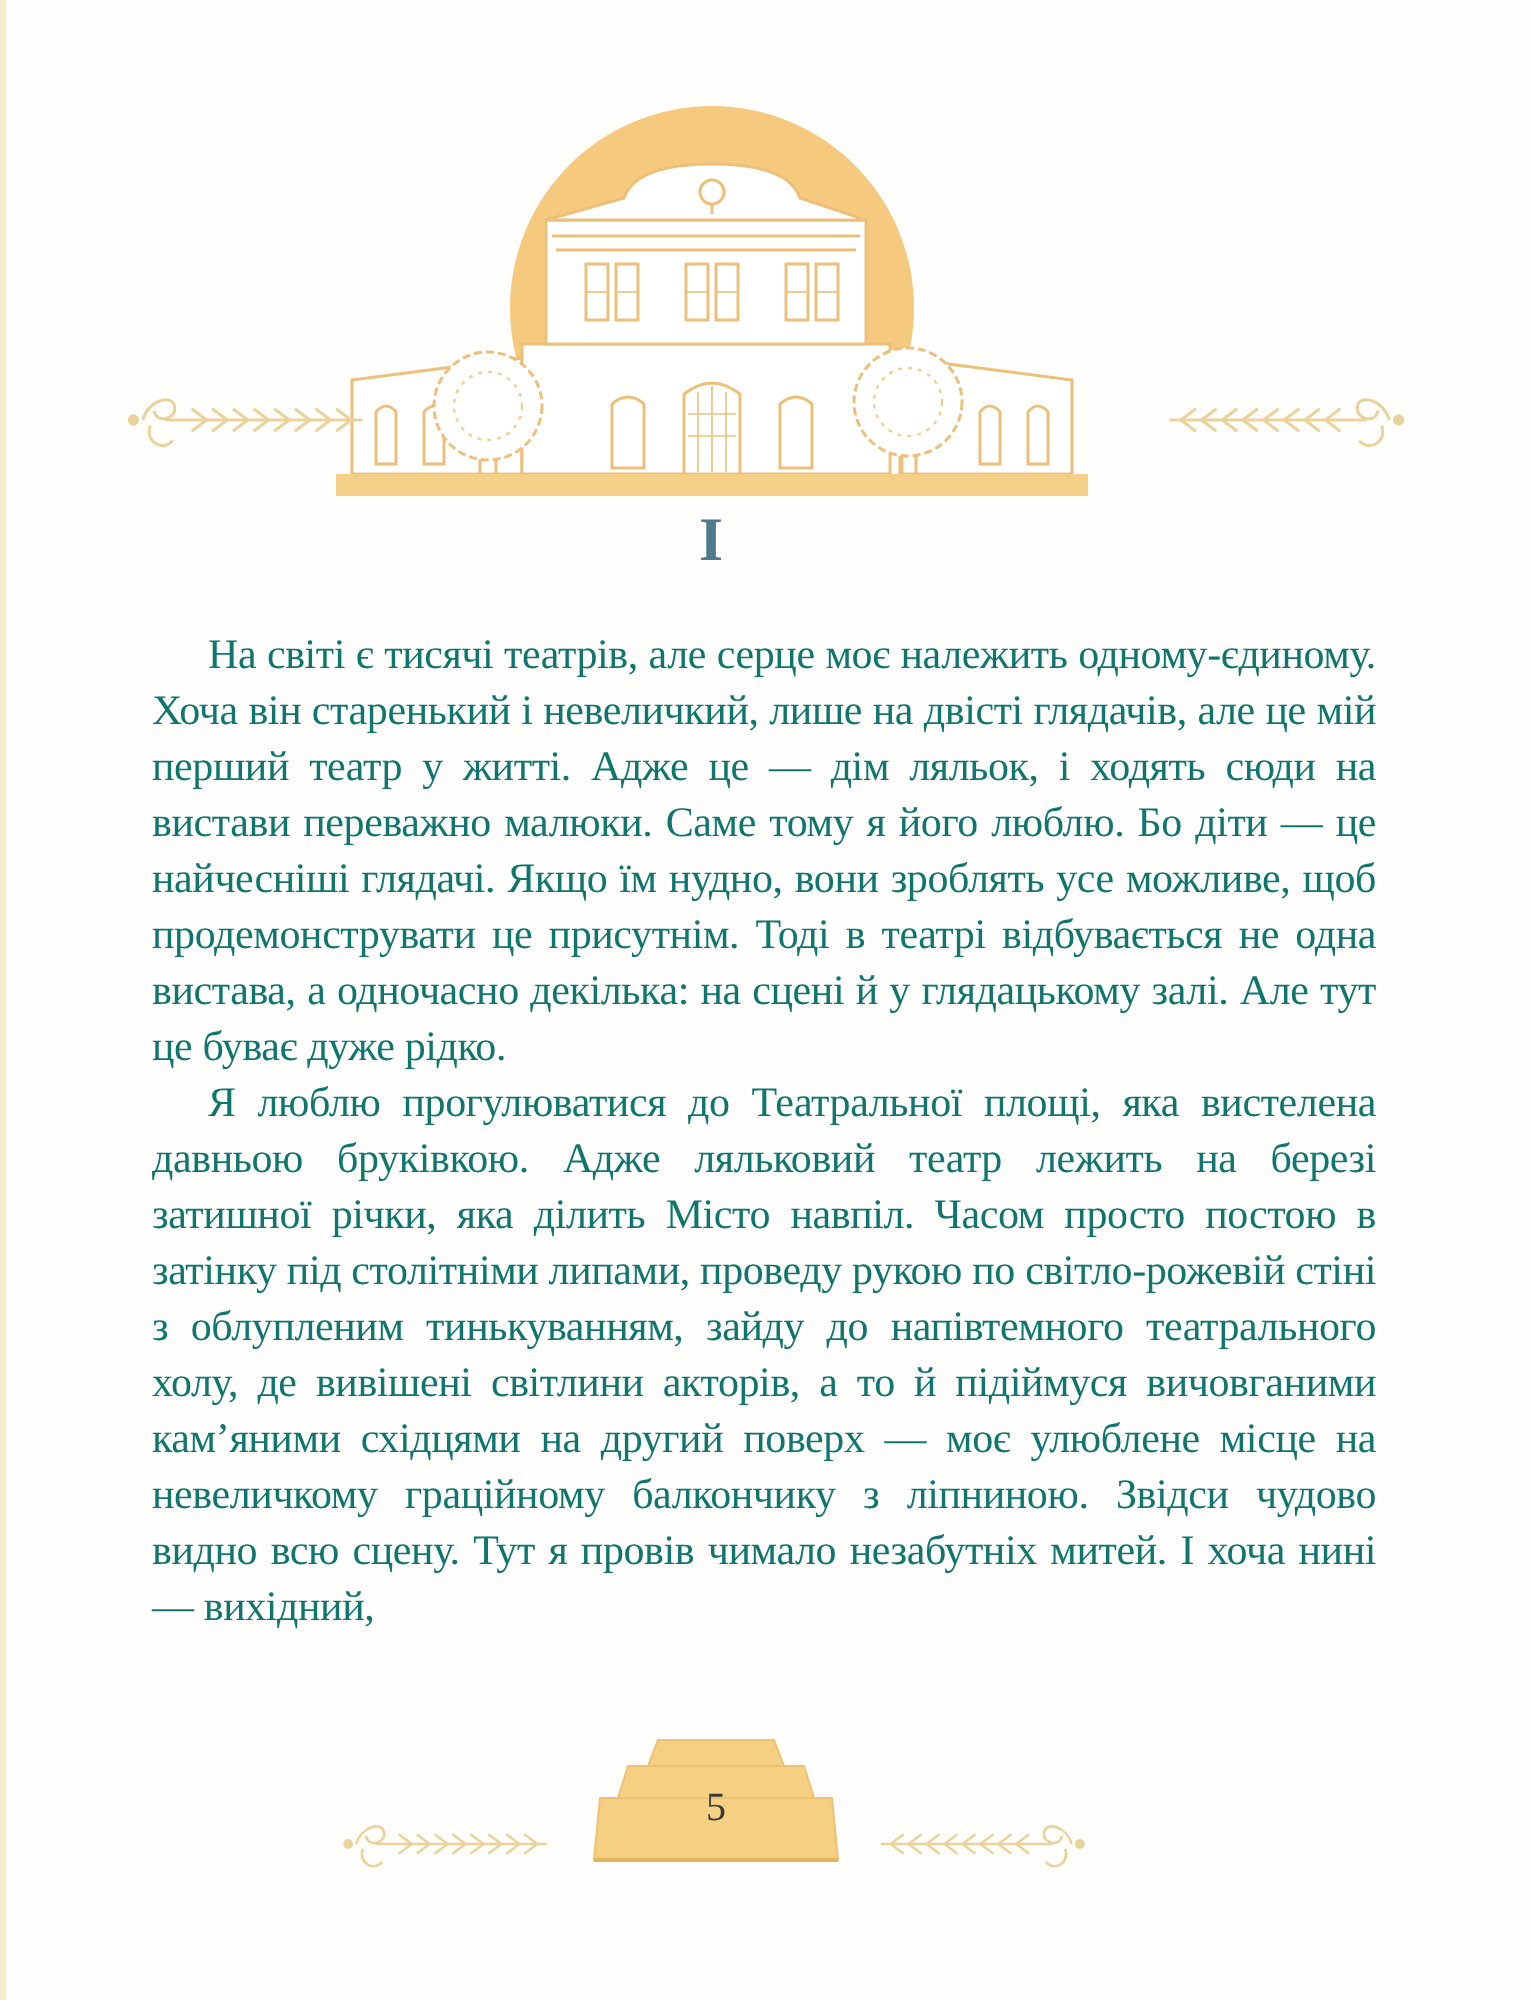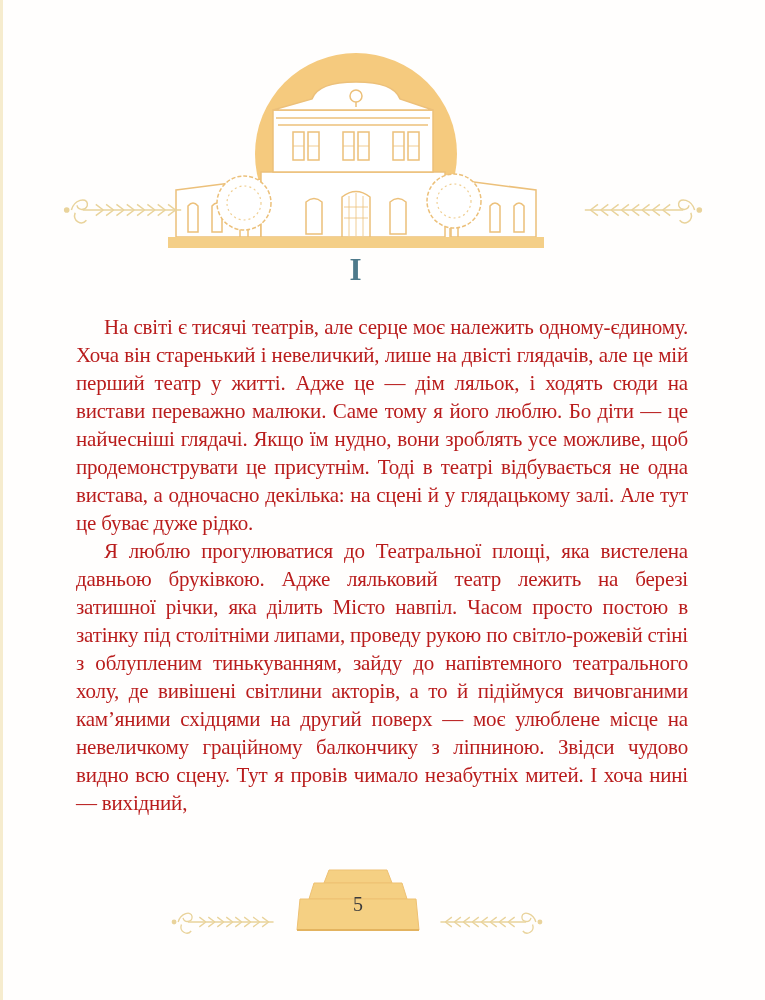--- a/index.html
+++ b/index.html
@@ -40,21 +40,21 @@
     font-size: 31px;
     font-weight: bold;
     color: #4e7a8b;
     letter-spacing: 1px;
   }
   .body-text {
     position: absolute; left: 76px; top: 313px;
     width: 612px;
     font-size: 21px;
     line-height: 28px;
-    color: #b91c1c;
+    color: #0f766e;
     text-align: justify;
     letter-spacing: -0.2px;
   }
   .body-text p { margin: 0; text-indent: 28px; }
   .footer-building {
     position: absolute; left: 283px; top: 868px;
     width: 150px; height: 64px;
   }
   .page-number {
     position: absolute; left: 283px; top: 893px;

